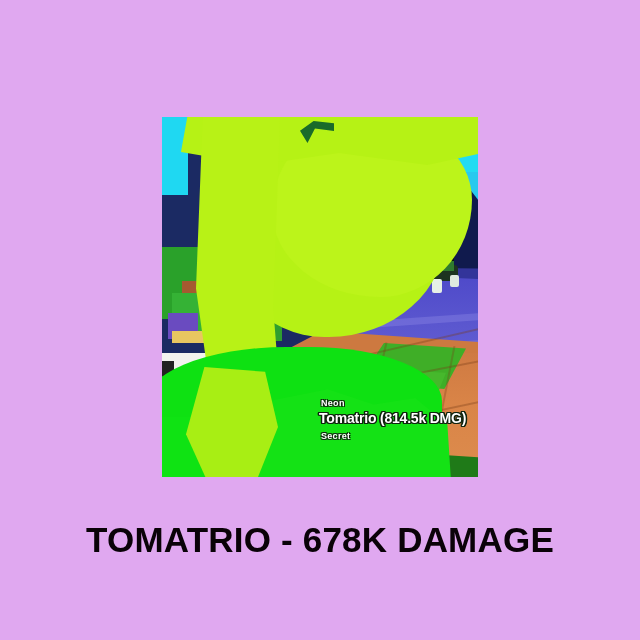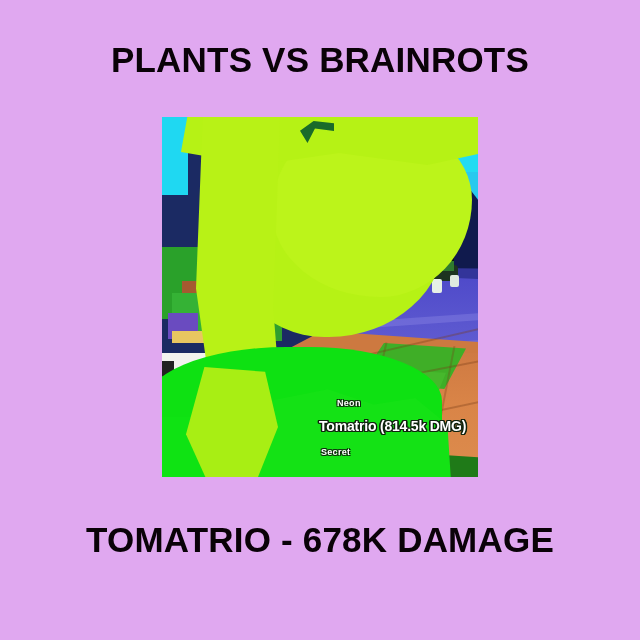--- a/index.html
+++ b/index.html
@@ -260,37 +260,36 @@
     letter-spacing: 0.3px;
     text-shadow:
       -1px -1px 0 #10240f, 1px -1px 0 #10240f,
       -1px  1px 0 #10240f, 1px  1px 0 #10240f;
   }
   .bb-main {
     display: block;
     font-size: 14px;
     font-weight: bold;
     letter-spacing: -0.2px;
-    margin: 9px 0;
+    margin: 1px 0;
     white-space: nowrap;
     text-shadow:
       -1.2px -1.2px 0 #10240f, 1.2px -1.2px 0 #10240f,
       -1.2px  1.2px 0 #10240f, 1.2px  1.2px 0 #10240f,
        0    -1.4px 0 #10240f,  0     1.4px 0 #10240f,
       -1.4px  0    0 #10240f,  1.4px  0    0 #10240f;
   }
-  .bb-top  { margin-left: 18px; }
+  .bb-top  { margin-left: 2px; }
   .bb-bot  { margin-left: 2px; }
 </style>
 </head>
 <body>
 
 <div class="poster">
 
-  <div class="title">PLANTS VS BRAINROTS</div>
 
   <div class="shot">
 
     <div class="layer sky-left"></div>
     <div class="layer sky-right"></div>
     <div class="layer sky-right2"></div>
 
     <div class="layer mountain"></div>
     <div class="layer mountain2"></div>
     <div class="layer mountain3"></div>

